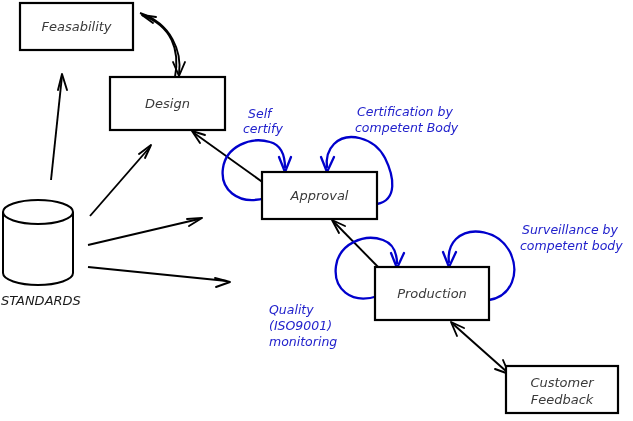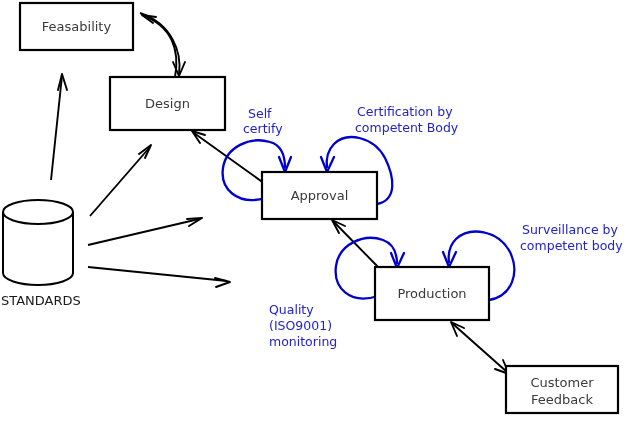--- a/index.html
+++ b/index.html
@@ -9,20 +9,21 @@
   }
   body {
     font-family: "DejaVu Sans", sans-serif;
   }
   #diagram-root {
     position: relative;
     width: 633px;
     height: 421px;
     background: #ffffff;
     overflow: hidden;
+    font-style: italic;
   }
   svg#flow-svg {
     display: block;
     width: 633px;
     height: 421px;
   }
   .node-box {
     fill: #ffffff;
     stroke: #000000;
     stroke-width: 2.2;

